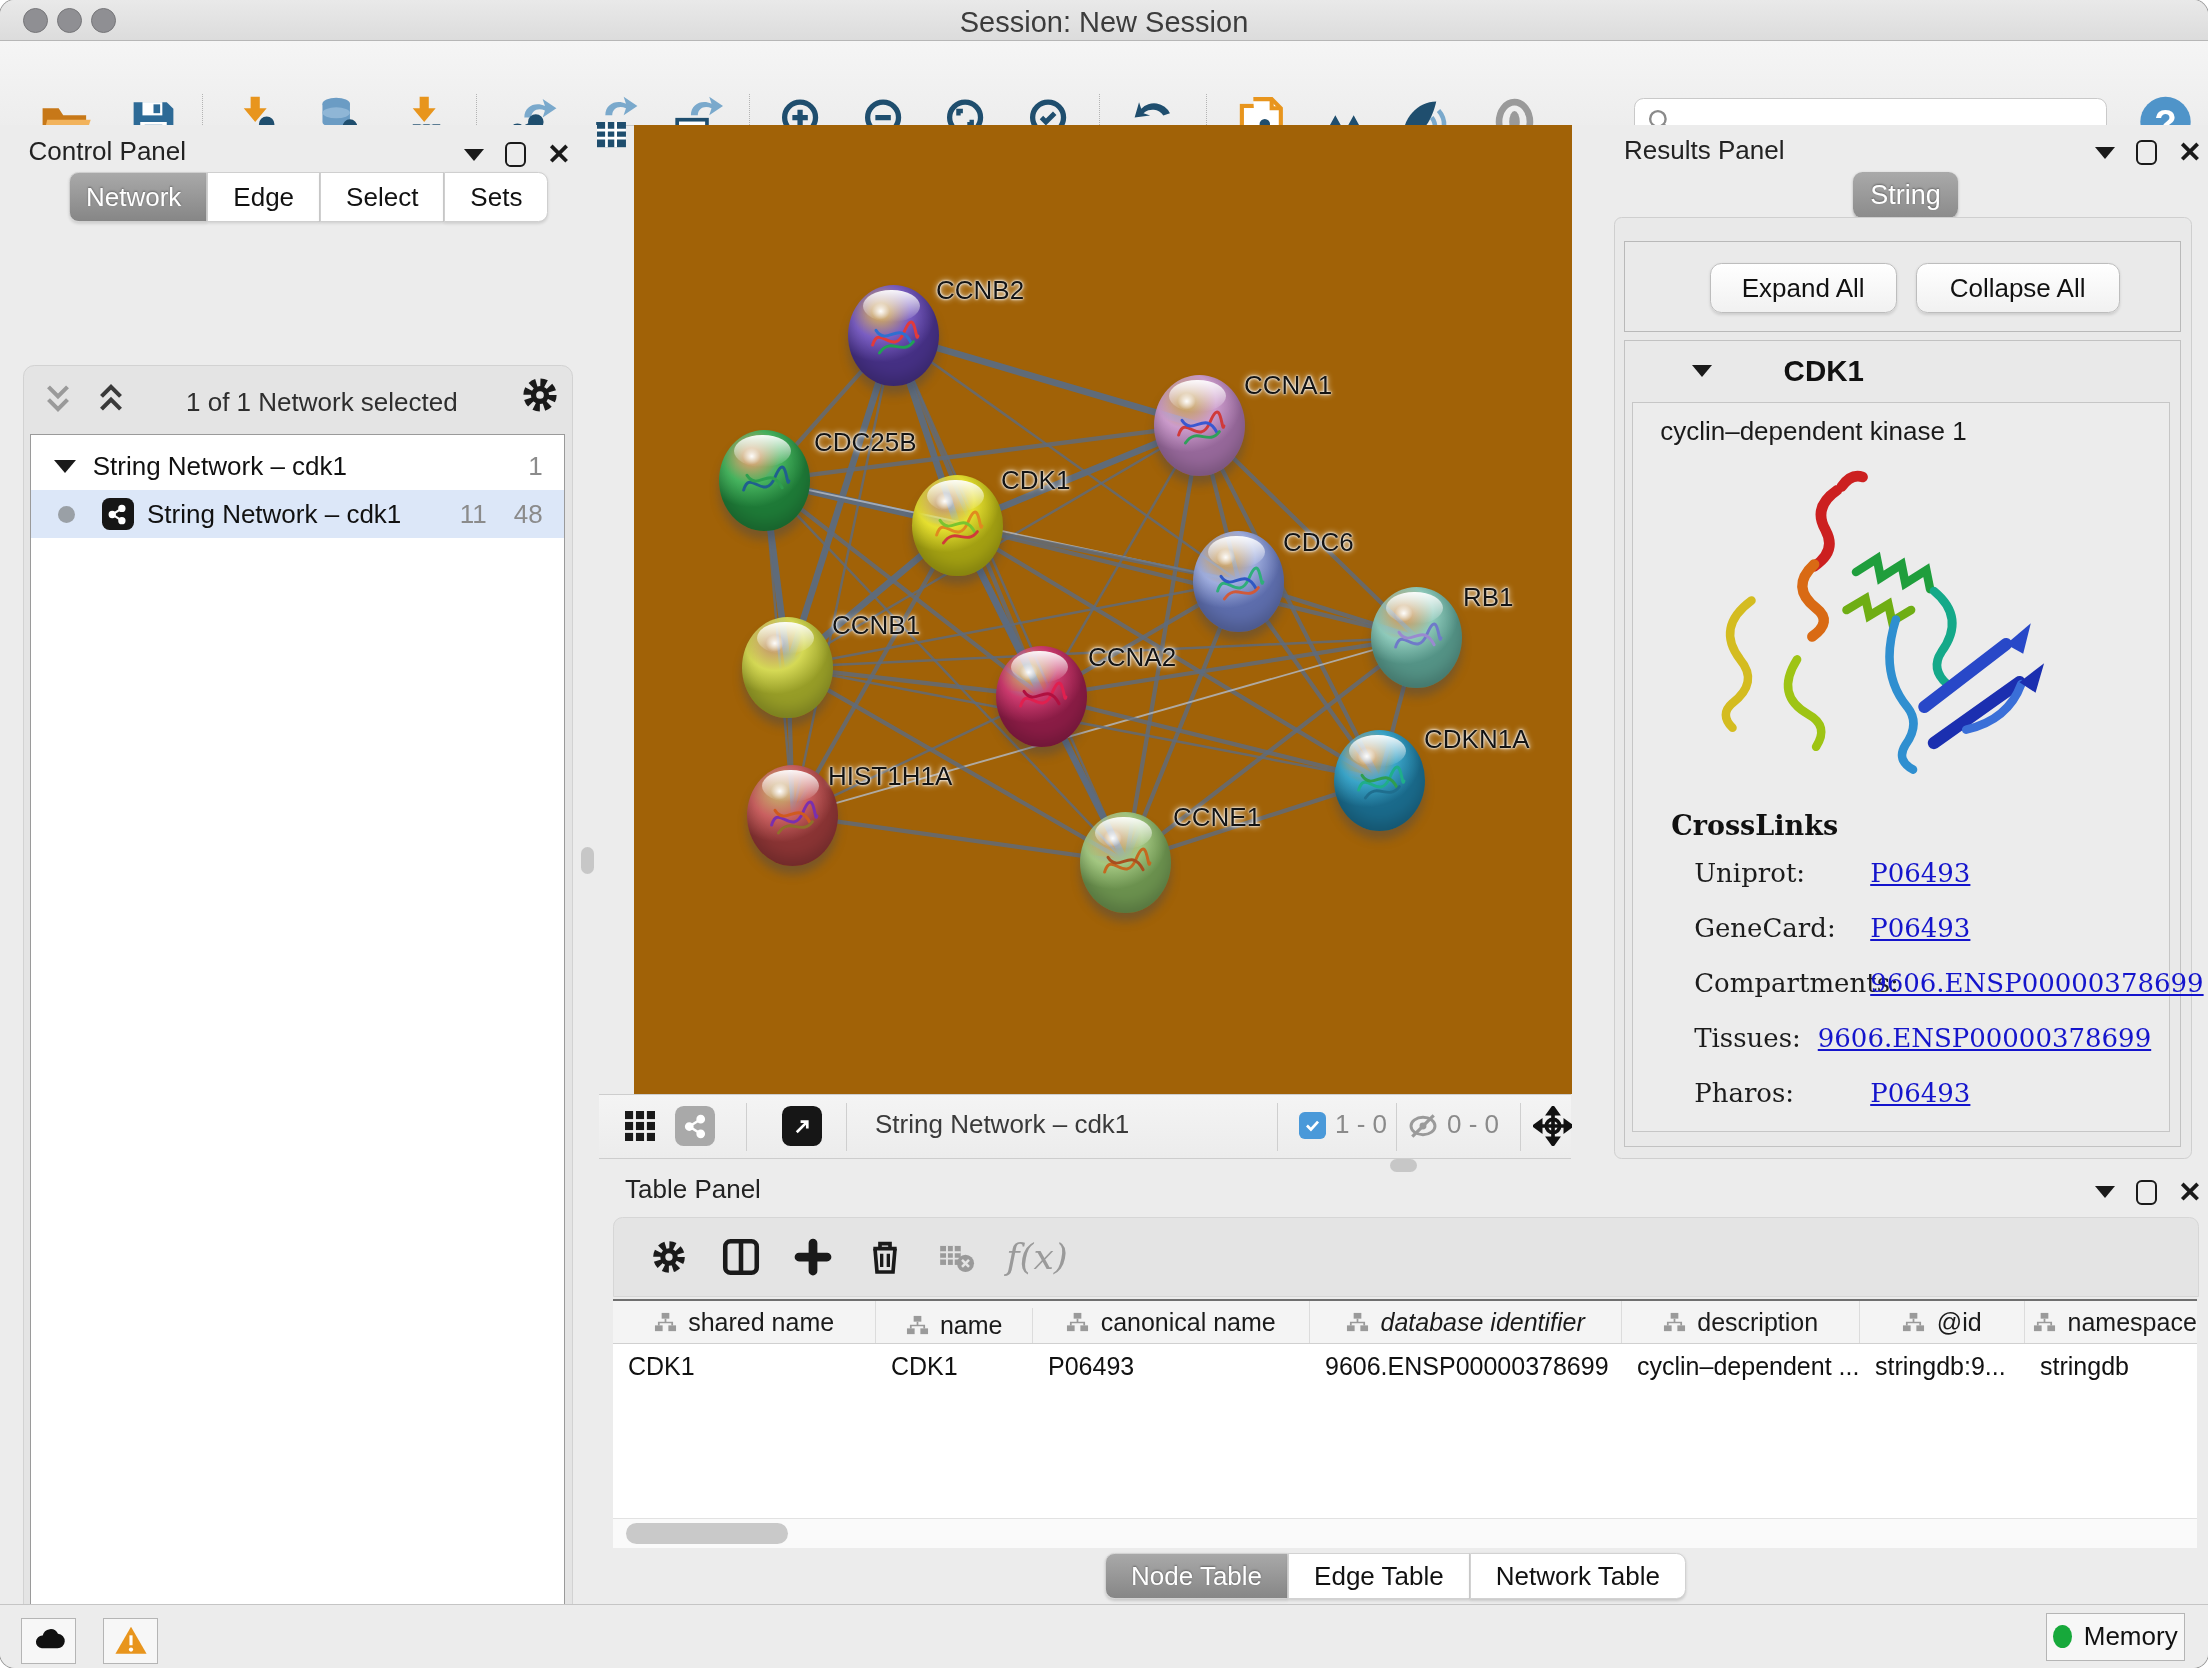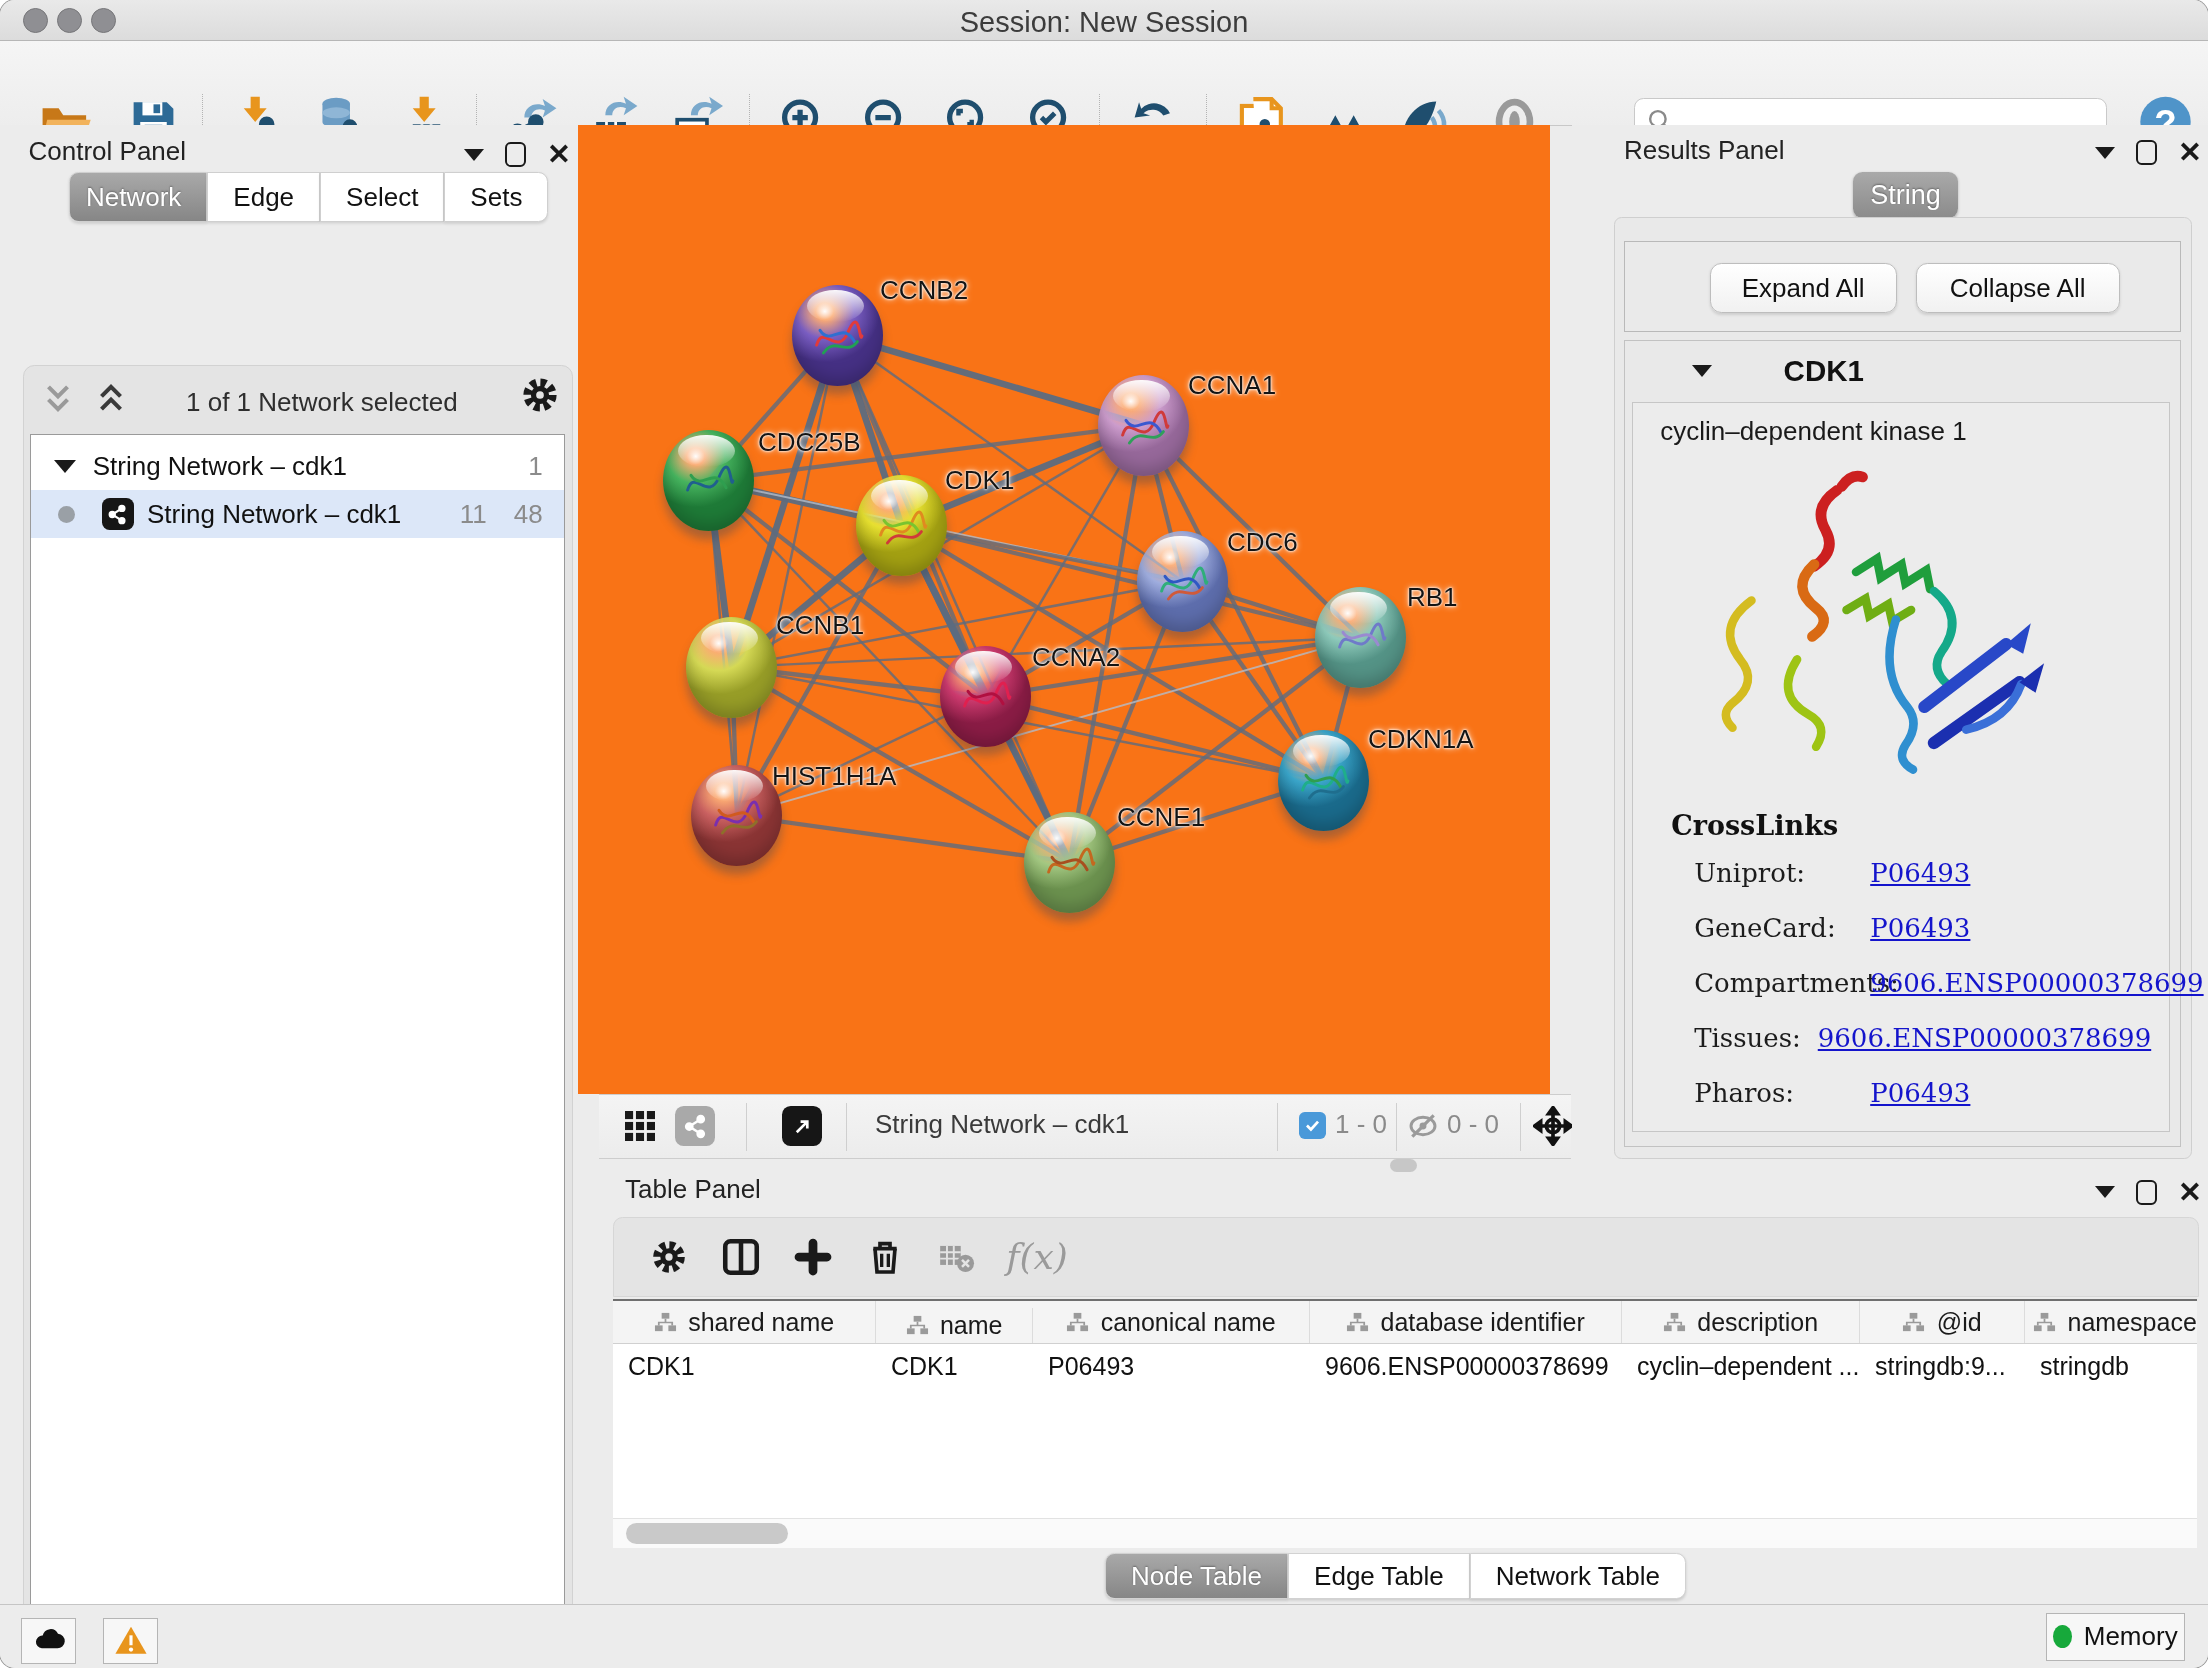--- a/index.html
+++ b/index.html
@@ -25,21 +25,21 @@
   
   .cp-tab{height:48px;padding:0 25px;display:flex;align-items:center;font-size:26px;background:#fff;color:#111;border:1px solid #cfcfcf;box-shadow:0 1.9px 2.9px rgba(0,0,0,.12);}
   .cp-tab:first-child{border-radius:9.5px 0 0 9.5px;padding-left:16px;}
   .cp-tab:last-child{border-radius:0 9.5px 9.5px 0;}
   .cp-tab.active{background:linear-gradient(#a9a9a9,#868686);color:#fff;text-shadow:0 -1px 1.9px rgba(0,0,0,.35);}
   .cp-card{position:absolute;left:23px;top:240px;width:548px;height:1341px;background:#e4e4e4;border-radius:11.4px;border:1px solid #d2d2d2;}
   .cp-list{position:absolute;left:5.7px;top:68px;width:535px;height:1265px;background:#fff;border:1.9px solid #9a9a9a;box-sizing:border-box;}
   .cp-row{position:absolute;left:0;width:100%;height:48px;display:flex;align-items:center;font-size:26px;color:#111;}
   .count{color:#8b8b8b;}
   
-  .canvas{position:absolute;left:578px;top:125px;width:972px;height:969px;background:#f97316;}
+  .canvas{position:absolute;left:634px;top:125px;width:972px;height:969px;background:#a16207;}
   .nodelabel{position:absolute;font-size:26px;color:#141414;text-shadow:0 0 6.7px #fff,0 0 2.9px #fff,0 0 1.9px #fff;white-space:nowrap;}
   .node{position:absolute;border-radius:50%;}
   .gloss{position:absolute;left:17%;top:5%;width:62%;height:32%;border-radius:50%;background:linear-gradient(rgba(255,255,255,.95),rgba(255,255,255,0));}
   .net-toolbar{position:absolute;left:599px;top:1094px;width:972px;height:63px;background:linear-gradient(#f4f4f4,#ececec);border-top:1px solid #cdcdcd;border-bottom:1px solid #cdcdcd;}
   .nt-sep{position:absolute;top:7.6px;height:48px;border-left:1px solid #cfcfcf;}
   .nt-text{position:absolute;font-size:26px;color:#3a3a3a;top:14.3px;}
   .gutter-dot{position:absolute;width:13.3px;height:27px;border-radius:7.6px;background:#c7c7c7;}
   .gutter-dot.h{width:27px;height:13.3px;}
   
   .rp-card{position:absolute;left:1614px;top:217px;width:576px;height:940px;background:#e9e9e9;border:1px solid #cfcfcf;border-radius:7.6px;}
@@ -655,21 +655,21 @@
           <svg width="23" height="23" viewBox="0 0 24 24">
             <g fill="#9a9a9a">
               <rect x="8" y="2" width="8" height="6"></rect>
               <rect x="1" y="15" width="8" height="6"></rect>
               <rect x="15" y="15" width="8" height="6"></rect>
               <path d="M12 8v4M5 15v-3h14v3" stroke="#9a9a9a" stroke-width="1.8" fill="none"></path>
             </g>
           </svg>
           <span>canonical name</span>
         </div>
-        <div class="th" style="width: 312px; flex: 0 0 312px;">
+        <div class="th" style="width: 312px; flex: 0 0 312px; font-style: italic;">
           <svg width="23" height="23" viewBox="0 0 24 24">
             <g fill="#9a9a9a">
               <rect x="8" y="2" width="8" height="6"></rect>
               <rect x="1" y="15" width="8" height="6"></rect>
               <rect x="15" y="15" width="8" height="6"></rect>
               <path d="M12 8v4M5 15v-3h14v3" stroke="#9a9a9a" stroke-width="1.8" fill="none"></path>
             </g>
           </svg>
           <span>database identifier</span>
         </div>

